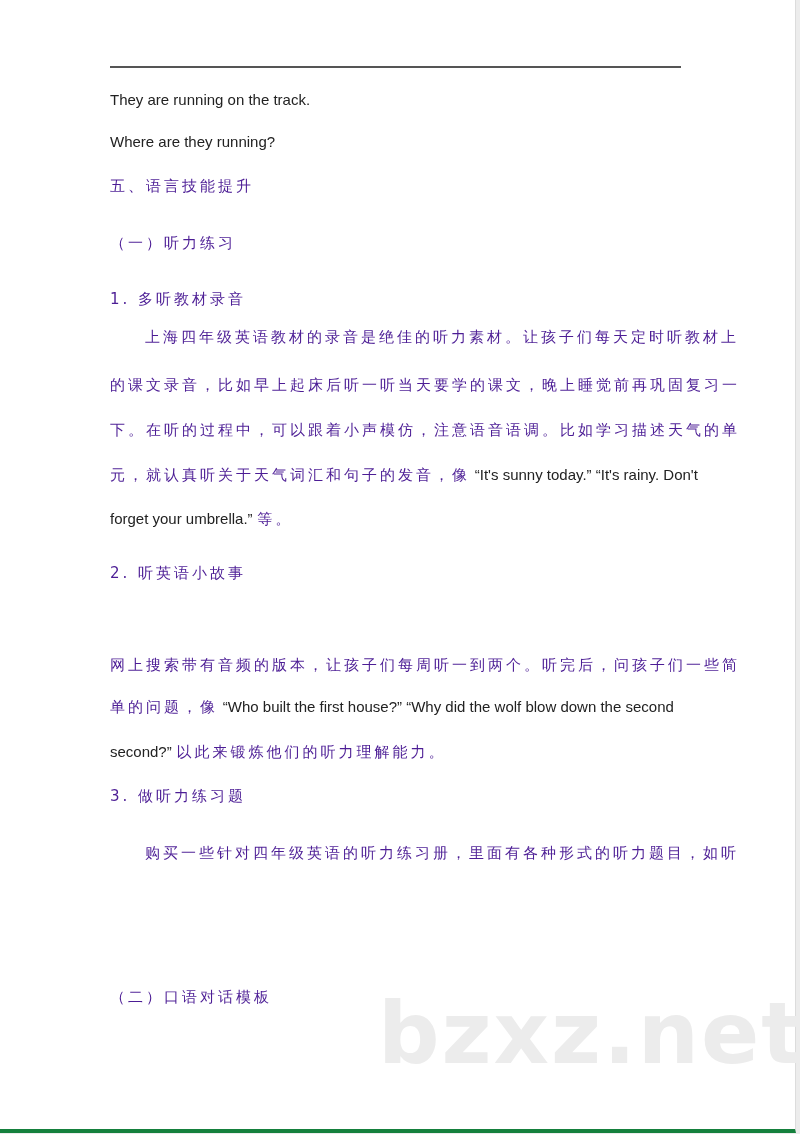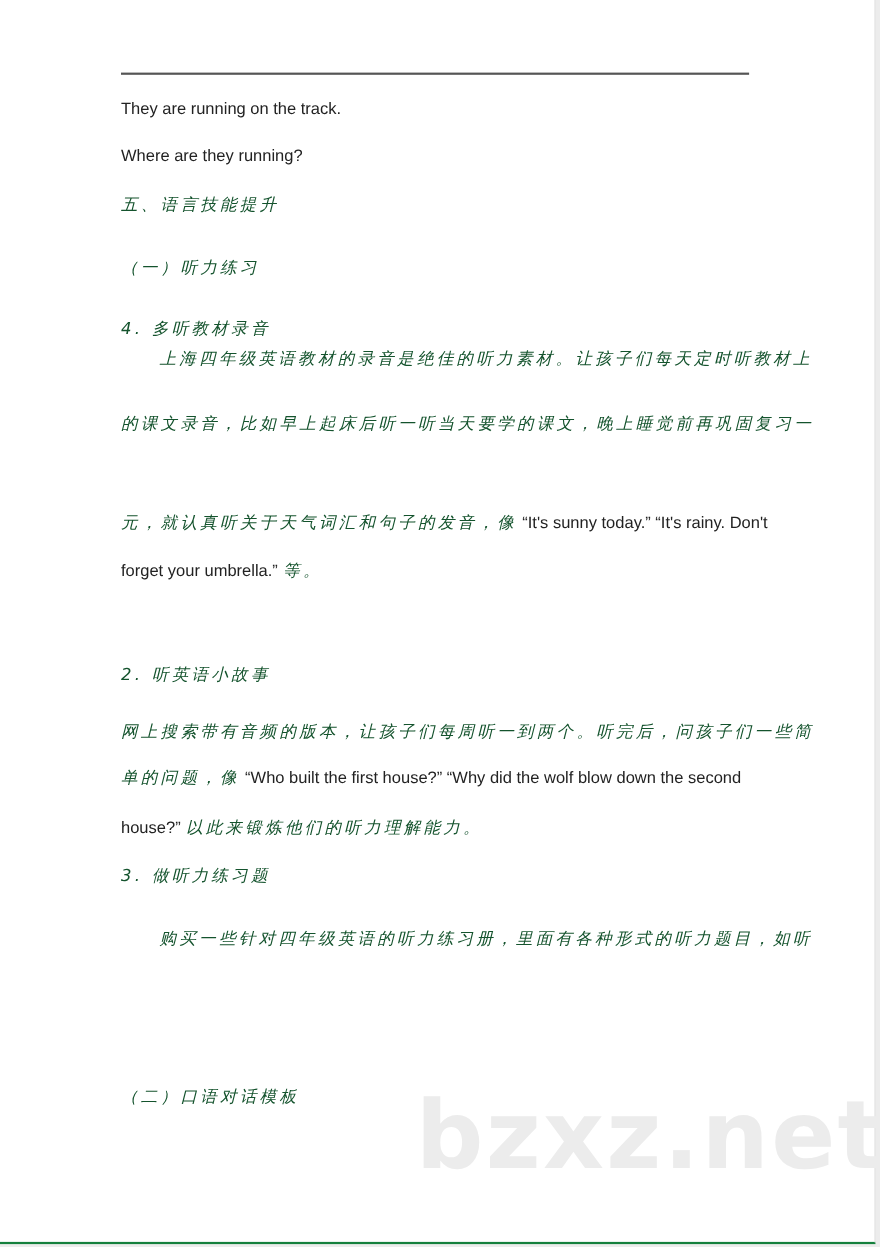--- a/index.html
+++ b/index.html
@@ -6,72 +6,73 @@
     body {
       width: 800px; height: 1134px; position: relative; overflow: hidden;
       background: #ececec;
       font-family: "DejaVu Sans", sans-serif;
       color: #333;
     }
     .page {
       position: absolute; left: 0; top: 0; width: 795px; height: 1129px;
       background: #ffffff;
       border-right: 1px solid #dcdcdc;
-      border-bottom: 2px solid #15803d;
+      border-bottom: 4px solid #15803d;
     }
     .header-rule {
       position: absolute; left: 110px; top: 66px; width: 571px; height: 2px;
       background: #555;
     }
     .line {
       position: absolute; left: 110px; white-space: nowrap;
       font-size: 15px; line-height: 20px; color: #333;
     }
     .en { font-family: "Liberation Sans", sans-serif; font-size: 15px; color: #222; }
-    .cn { font-family: "DejaVu Sans", sans-serif; font-size: 15px; letter-spacing: 3px; color: #14532d; font-style: italic; }
+    .cn { font-family: "DejaVu Sans", sans-serif; font-size: 15px; letter-spacing: 3px; color: #4c1d95; }
     .indent { left: 145px; }
     .watermark {
       position: absolute; left: 378px; top: 990px;
       font-family: "DejaVu Sans", sans-serif; font-weight: bold;
       font-size: 86px; letter-spacing: 2px; color: #ececec;
       line-height: 1;
     }
   </style>
 </head>
 <body>
 
 <div class="page">
   <div class="header-rule"></div>
 
   <div class="line en" style="top:90px;">They are running on the track.</div>
   <div class="line en" style="top:132px;">Where are they running?</div>
 
   <div class="line cn" style="top:176px;">五、语言技能提升</div>
   <div class="line cn" style="top:233px;">（一）听力练习</div>
-  <div class="line cn" style="top:289px;">4. 多听教材录音</div>
+  <div class="line cn" style="top:289px;">1. 多听教材录音</div>
 
-  <div class="line cn indent" style="top:316px;text-align:center;">上海四年级英语教材的录音是绝佳的听力素材。让孩子们每天定时听教材上</div>
+  <div class="line cn indent" style="top:327px;text-align:center;">上海四年级英语教材的录音是绝佳的听力素材。让孩子们每天定时听教材上</div>
   <div class="line cn" style="top:375px;">的课文录音，比如早上起床后听一听当天要学的课文，晚上睡觉前再巩固复习一</div>
+  <div class="line cn" style="top:420px;">下。在听的过程中，可以跟着小声模仿，注意语音语调。比如学习描述天气的单</div>
   <div class="line" style="top:465px;">
     <span class="cn">元，就认真听关于天气词汇和句子的发音，像</span>
     <span class="en">“It's sunny today.” “It's rainy. Don't</span>
   </div>
   <div class="line" style="top:509px;">
     <span class="en">forget your umbrella.”</span>
     <span class="cn">等。</span>
   </div>
 
-  <div class="line cn" style="top:563px;margin-top:40px;">2. 听英语小故事</div>
+  <div class="line cn" style="top:563px;">2. 听英语小故事</div>
   <div class="line cn" style="top:655px;">网上搜索带有音频的版本，让孩子们每周听一到两个。听完后，问孩子们一些简</div>
   <div class="line" style="top:697px;text-align:center;">
     <span class="cn">单的问题，像</span>
     <span class="en">“Who built the first house?” “Why did the wolf blow down the second</span>
   </div>
   <div class="line" style="top:742px;">
-    <span class="en">house?”</span>
+    <span class="en">second?”</span>
     <span class="cn">以此来锻炼他们的听力理解能力。</span>
   </div>
 
   <div class="line cn" style="top:786px;">3. 做听力练习题</div>
   <div class="line cn indent" style="top:843px;">购买一些针对四年级英语的听力练习册，里面有各种形式的听力题目，如听</div>
 
   <div class="line cn" style="top:987px;">（二）口语对话模板</div>
 
   <div class="watermark">bzxz.net</div>
 </div>

